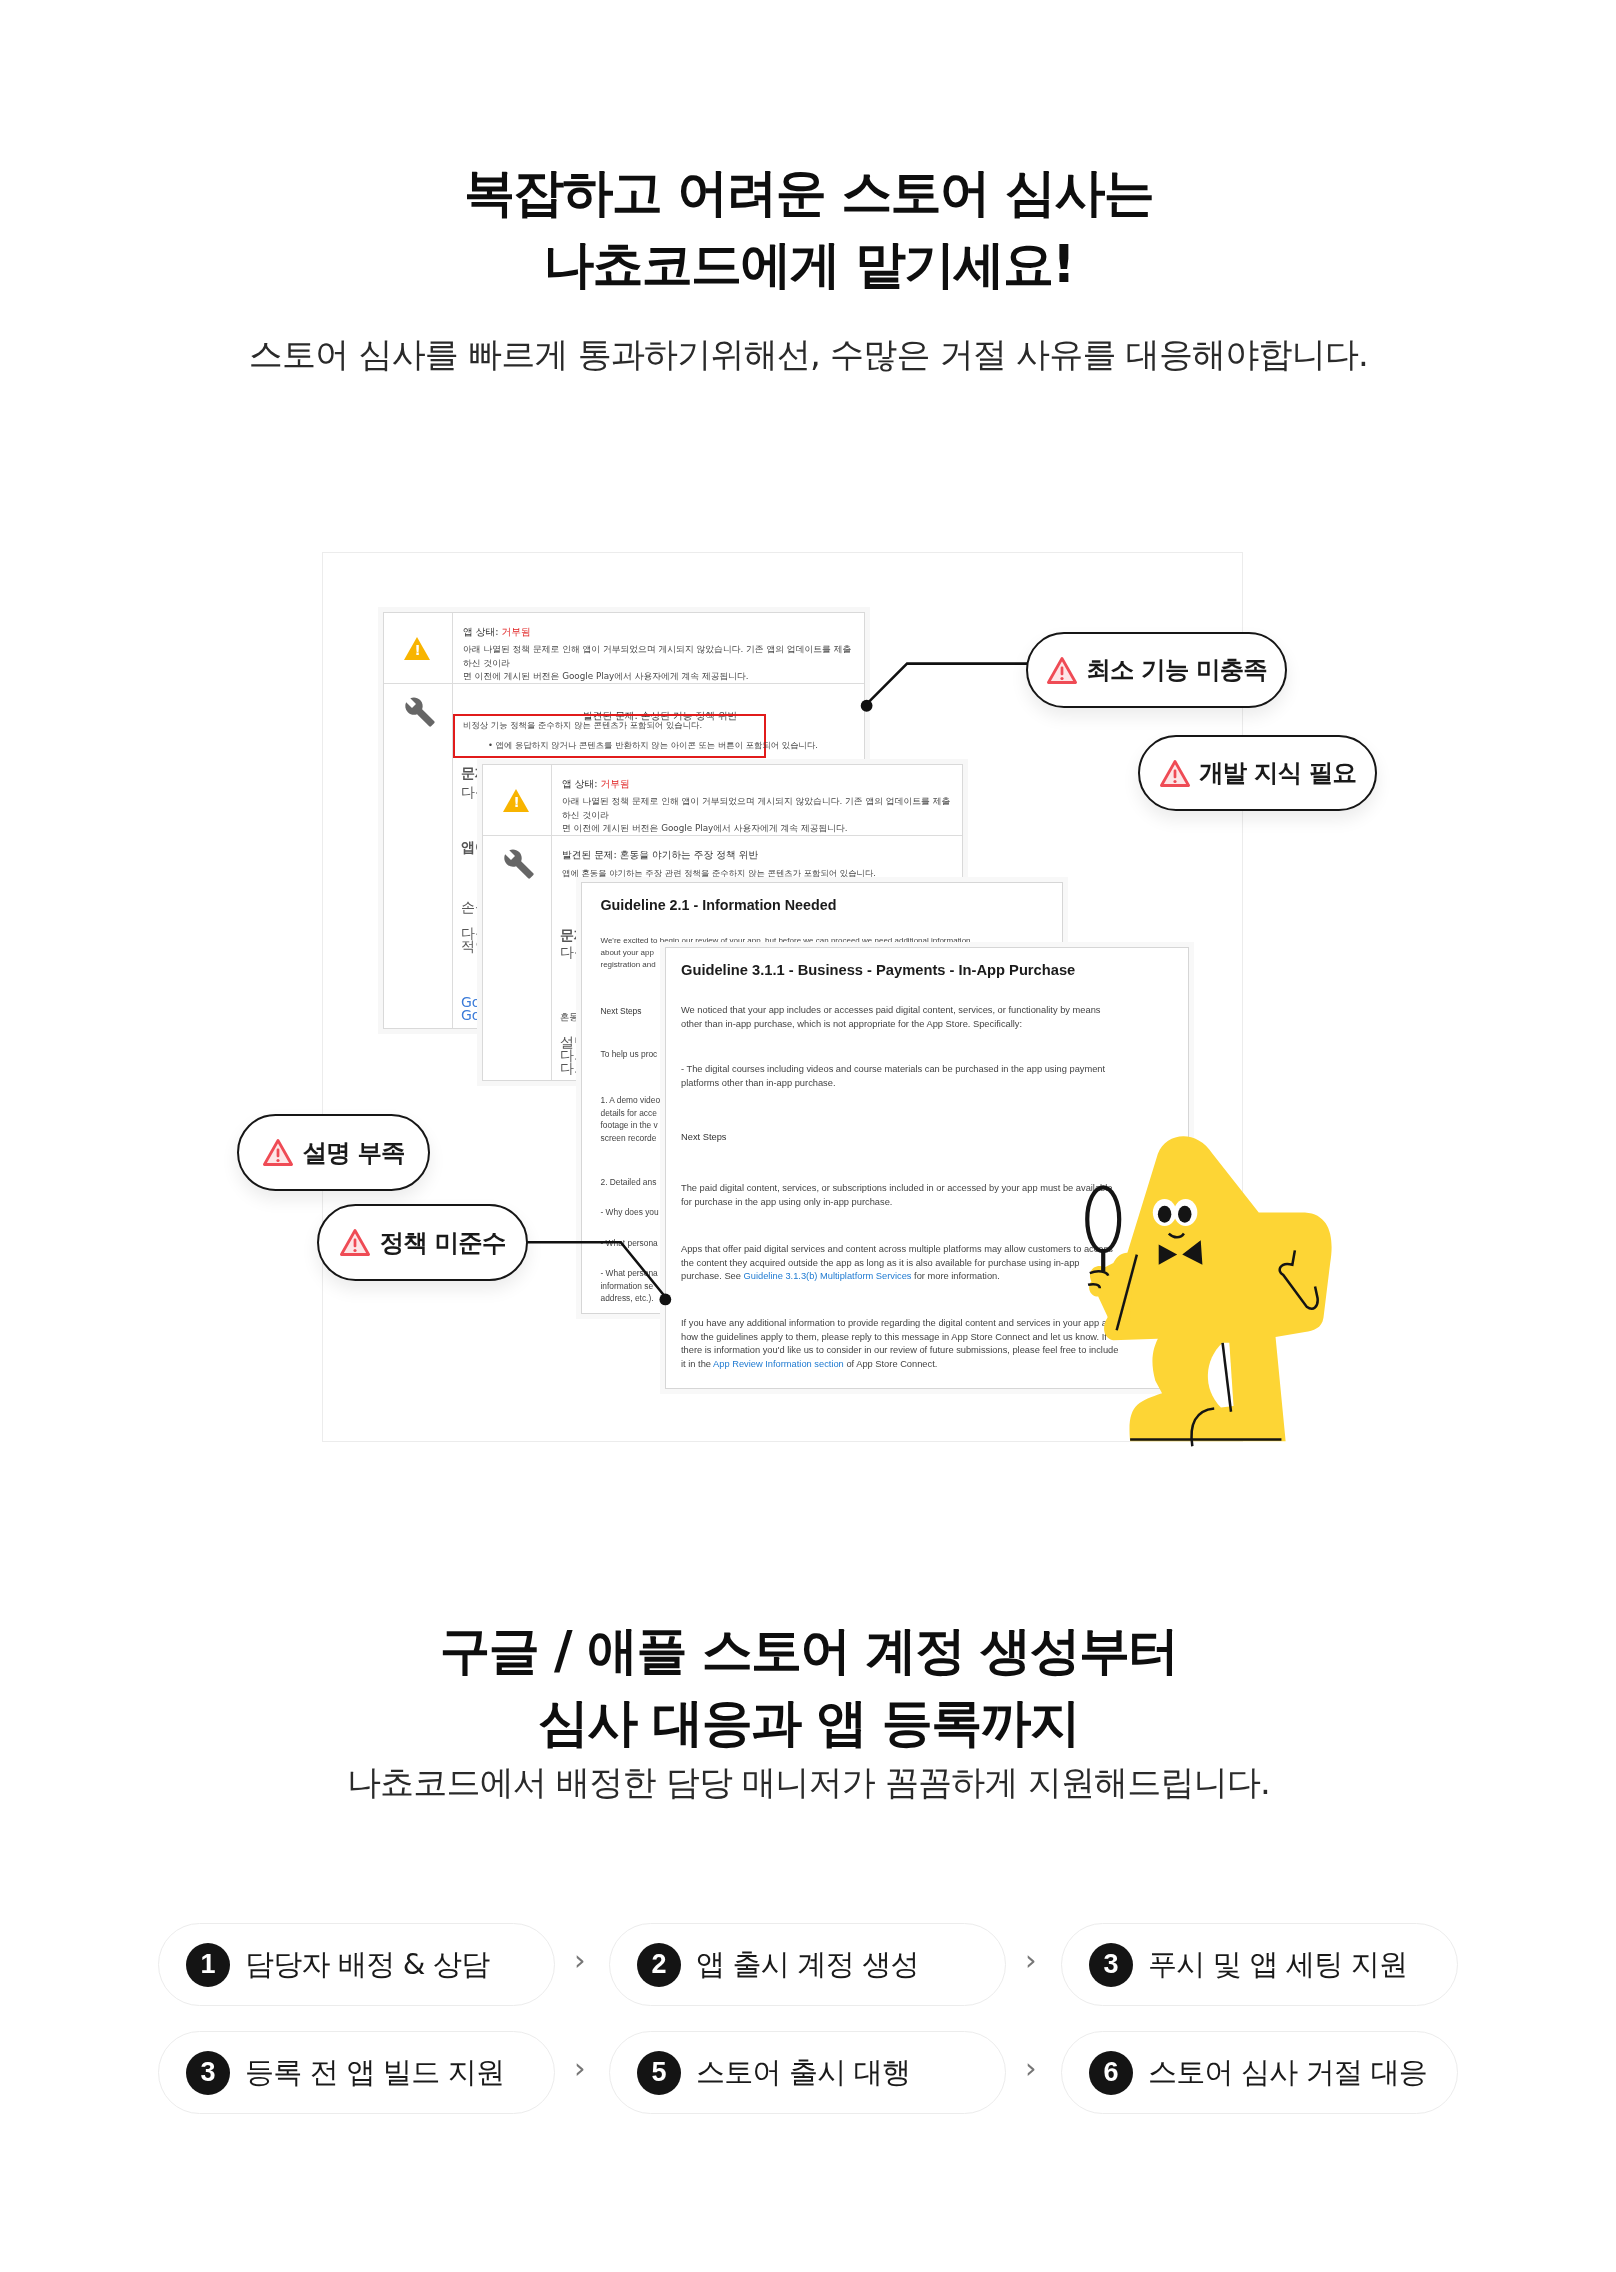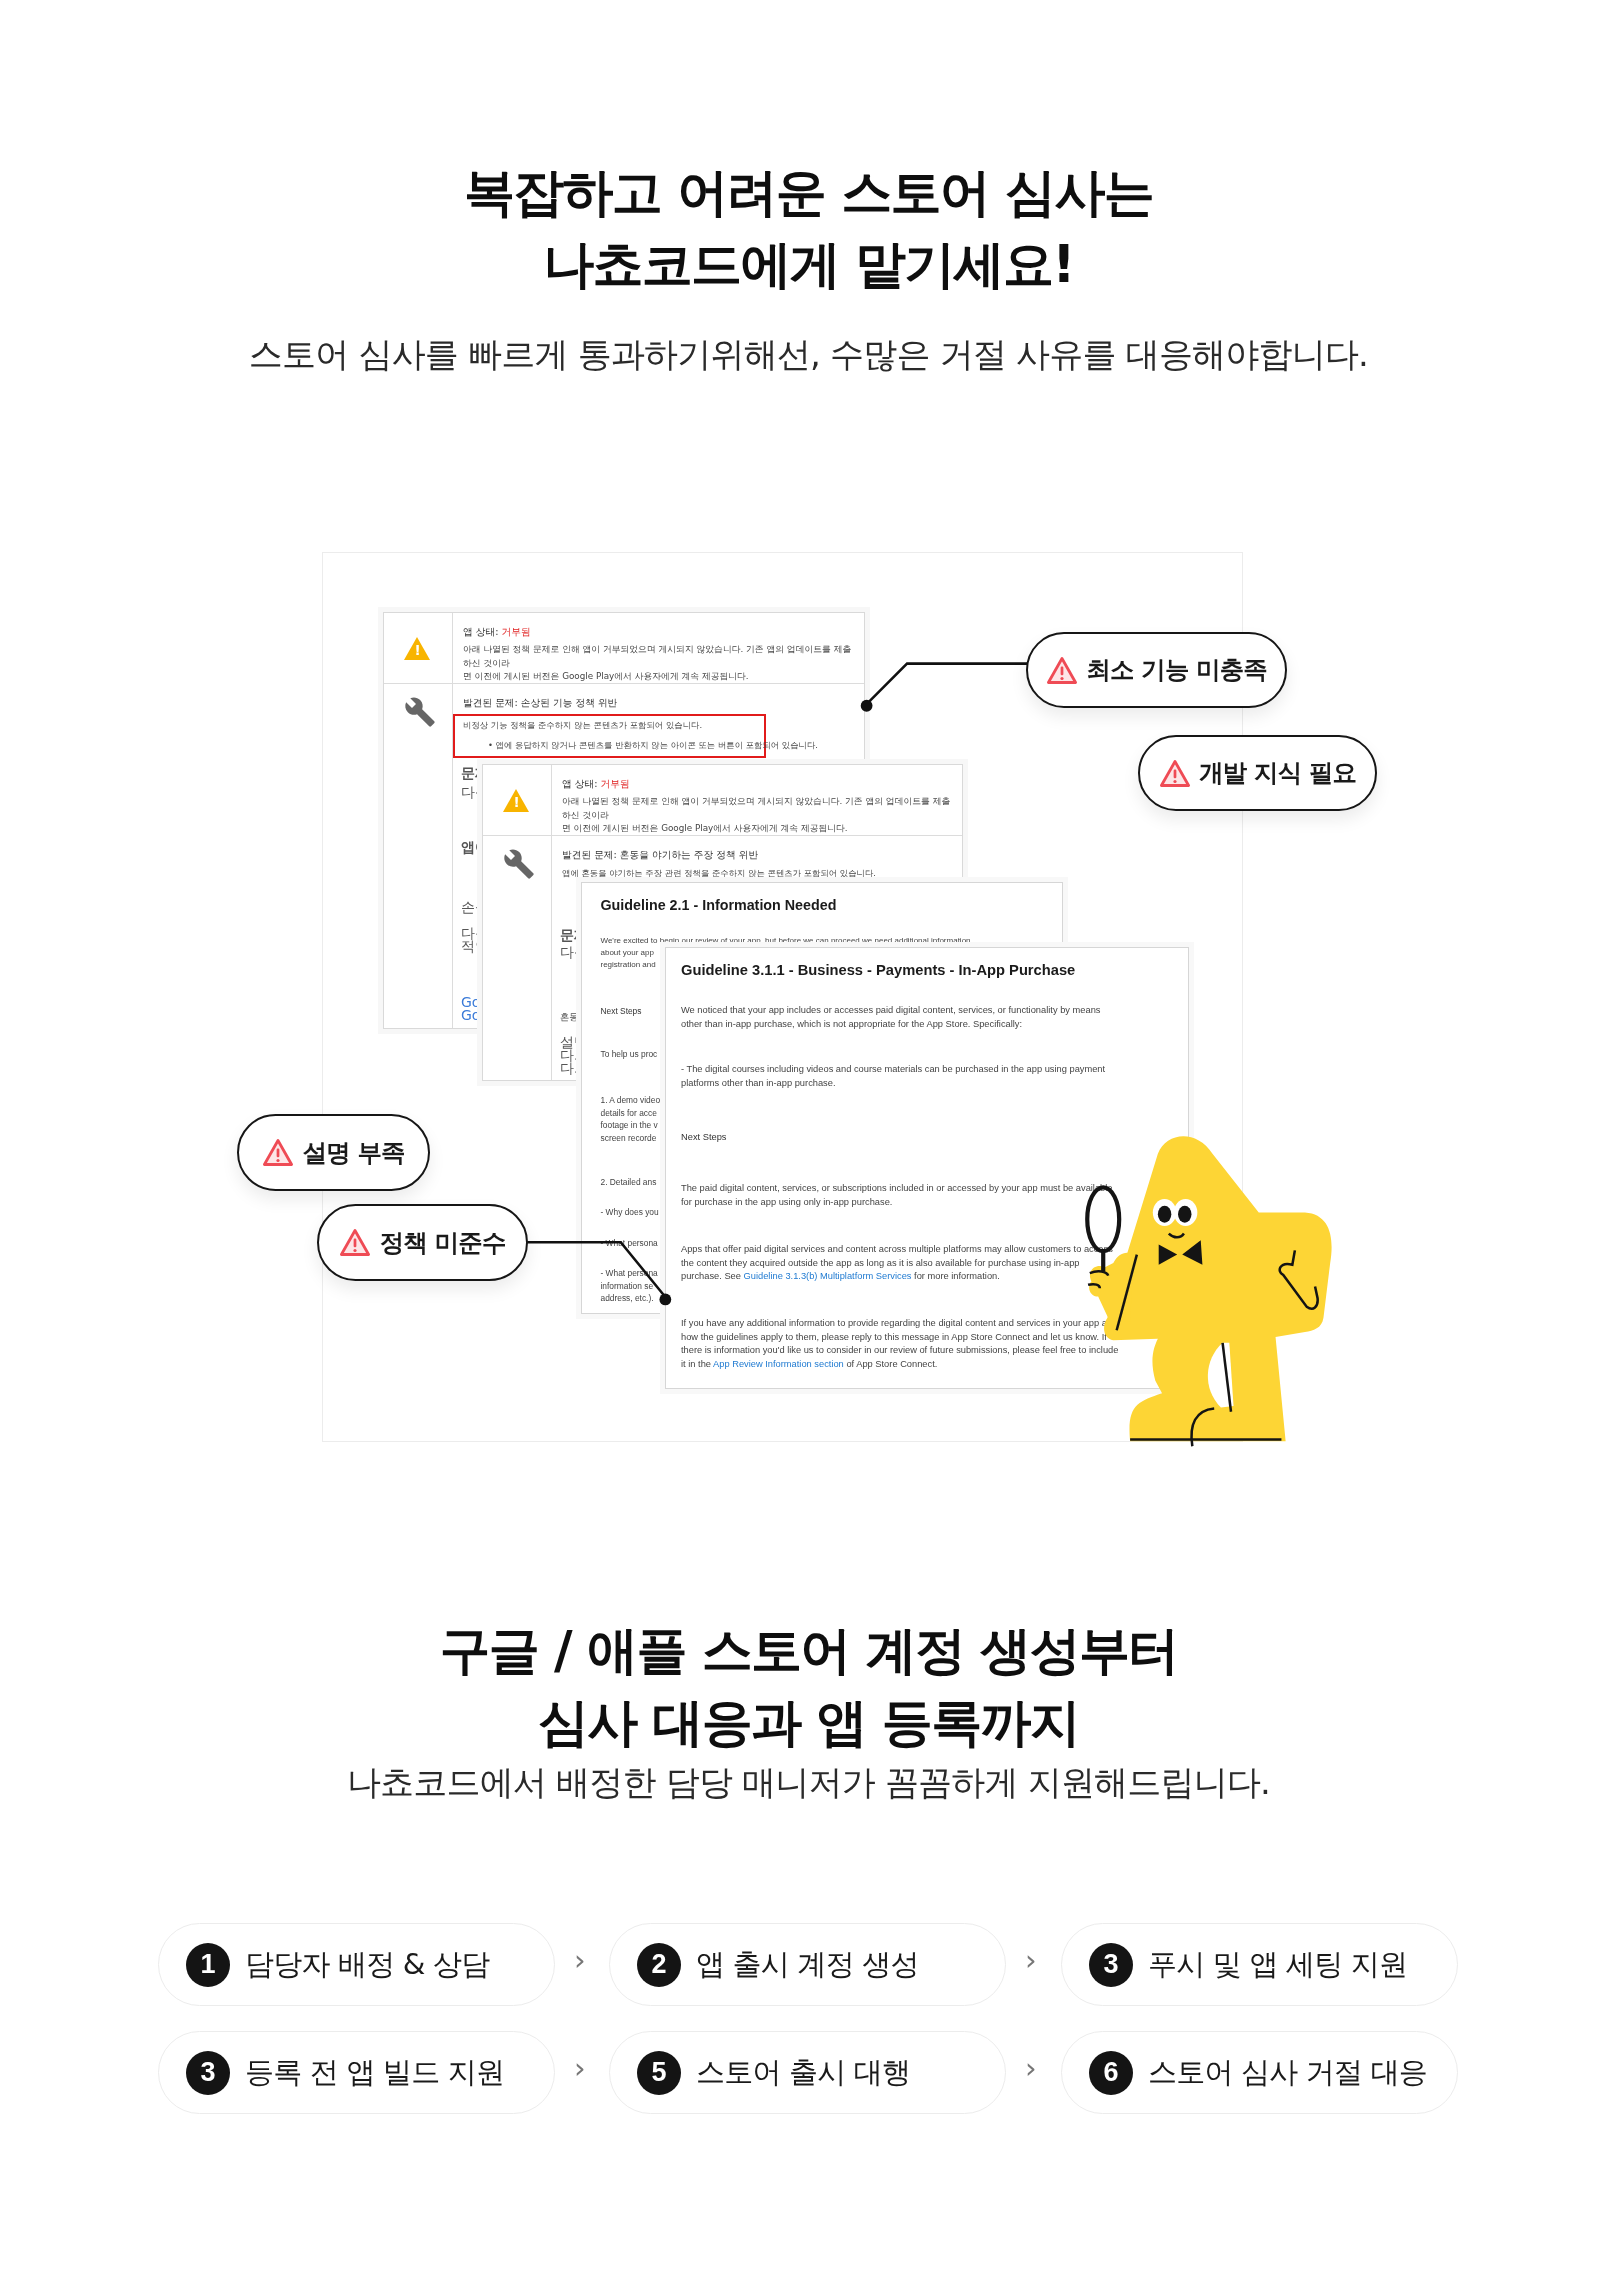--- a/index.html
+++ b/index.html
@@ -83,21 +83,21 @@
       <div class="gp-title"><span>앱 상태: </span><span class="gp-status">거부됨</span></div>
       <div>아래 나열된 정책 문제로 인해 앱이 거부되었으며 게시되지 않았습니다. 기존 앱의 업데이트를 제출하신 것이라</div>
       <div>면 이전에 게시된 버전은 Google Play에서 사용자에게 계속 제공됩니다.</div>
     </div>
   </div>
   <div class="gp-iconcol" style="top:71px;">
     <svg style="position:absolute; left:20px; top:11.8px;" width="32" height="32" viewBox="0 0 24 24">
         <path fill="#666" d="M22.7 19l-9.1-9.1c.9-2.3.4-5-1.5-6.9-2-2-5-2.4-7.4-1.3L9 6 6 9 1.6 4.7C.4 7.1.9 10.1 2.9 12.1c1.9 1.9 4.6 2.4 6.9 1.5l9.1 9.1c.4.4 1 .4 1.4 0l2.3-2.3c.5-.4.5-1.1.1-1.4z"></path>
       </svg>
   </div>
-  <div class="gp-text" style="top:83px;">
+  <div class="gp-text" style="top:96px;text-align:center;">
     <div class="gp-title">발견된 문제: 손상된 기능 정책 위반</div>
   </div>
   <div class="red-box" style="left:69px; top:101px; width:313px; height:44px;"></div>
   <div class="gp-text" style="top:106px; font-size:8.4px;">
     <div>비정상 기능 정책을 준수하지 않는 콘텐츠가 포함되어 있습니다.</div>
     <div style="padding-left:25px; margin-top:6.7px;">• <span>앱에 응답하지 않거나 콘텐츠를 반환하지 않는 아이콘 또는 버튼이 포함되어 있습니다.</span></div>
   </div>
   <div class="gp-side" style="top:152px; font-weight:700;">문제</div>
   <div class="gp-side" style="top:171px;">다음</div>
   <div class="gp-side" style="top:226px; font-weight:700;">앱이</div>

